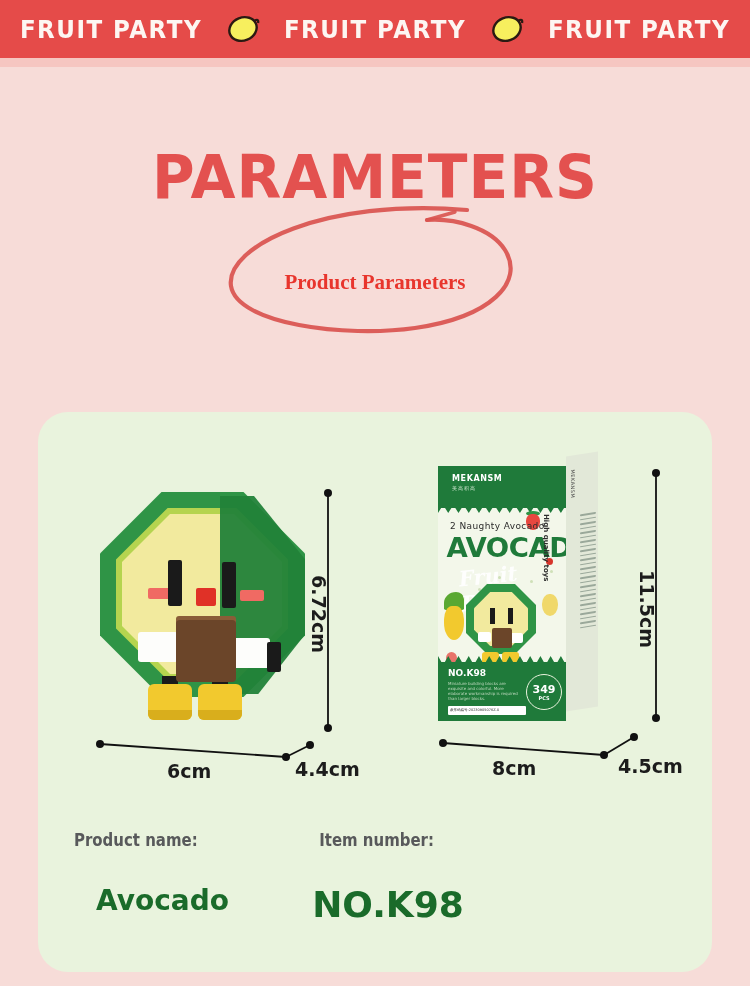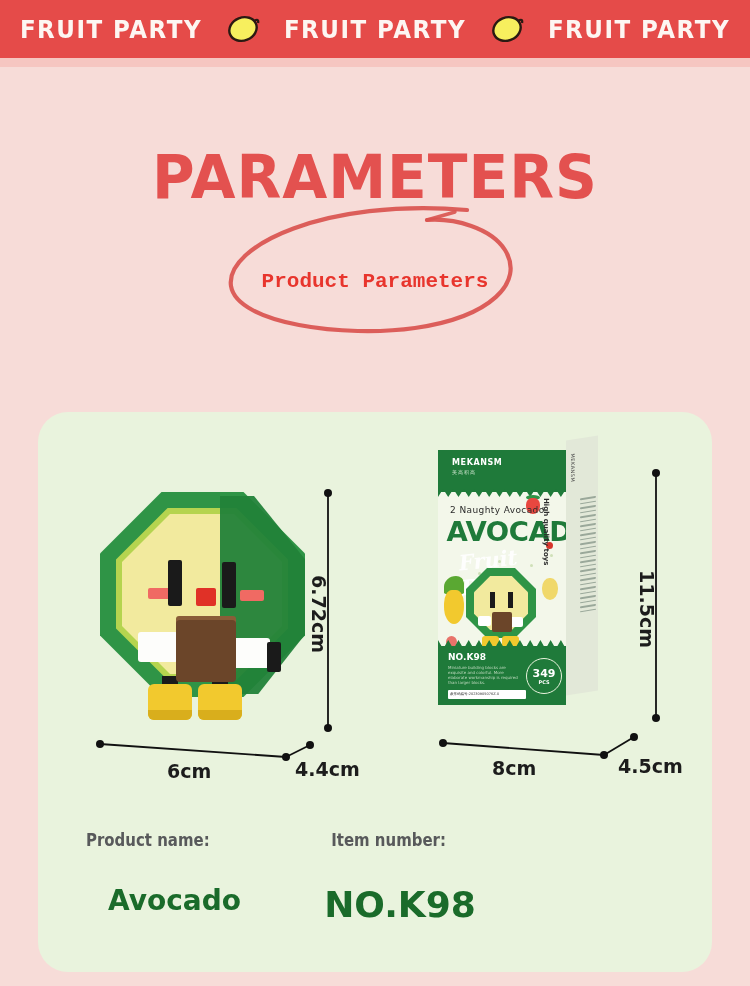--- a/index.html
+++ b/index.html
@@ -53,21 +53,21 @@
   }
   .circle-svg{
     position:absolute;left:205px;top:62px;
   }
   .sub-title{
     position:absolute;left:0;top:128px;width:750px;
     text-align:center;
     color:#e8352d;
     font-size:21px;
     font-weight:bold;
-    font-family:Liberation Mono, monospace;
+    font-family:Liberation Serif, serif;
   }
 
   
   .panel{
     position:absolute;left:38px;top:412px;
     width:674px;height:560px;
     background:#e9f3dd;
     border-radius:30px;
   }
 
@@ -87,21 +87,21 @@
   }
   .dim-v-fig{left:330px;top:575px;transform:rotate(90deg);transform-origin:left top;}
   .dim-v-box{left:658px;top:570px;transform:rotate(90deg);transform-origin:left top;}
   .dim-6cm{left:167px;top:760px;}
   .dim-44{left:295px;top:758px;}
   .dim-8cm{left:492px;top:757px;}
   .dim-45{left:618px;top:755px;}
 
   
   .info-row{
-    position:absolute;left:38px;top:830px;width:674px;height:110px;margin-left:12px;
+    position:absolute;left:38px;top:830px;width:674px;height:110px;
   }
   .info-col{position:absolute;top:0;}
   .info-col.c1{left:36px;width:200px;}
   .info-col.c2{left:255px;width:190px;text-align:center;}
   .info-col.c3{left:468px;width:210px;}
   .info-label{
     color:#58595b;
     font-size:17px;
     font-weight:bold;
     font-family:"DejaVu Sans", sans-serif;
@@ -161,21 +161,21 @@
   .foot.l{left:48px;top:192px;}
   .foot.r{left:98px;top:192px;}
   .foot-dark{position:absolute;width:44px;height:10px;background:#d9ae1c;border-radius:0 0 6px 6px;}
   .foot-dark.l{left:48px;top:218px;}
   .foot-dark.r{left:98px;top:218px;}
   .leg{position:absolute;width:16px;height:14px;background:#1a1a1a;}
   .leg.l{left:62px;top:184px;}
   .leg.r{left:112px;top:184px;}
 
   
-  .pbox{position:absolute;left:18px;top:0;width:160px;height:255px;}
+  .pbox{position:absolute;left:18px;top:16px;width:160px;height:255px;}
   .pbox-front{
     position:absolute;left:0;top:0;width:128px;height:255px;
     background:#f3f7ea;
     overflow:hidden;
   }
   .pbox-side{
     position:absolute;left:128px;top:-12px;width:32px;height:255px;
     background:#e2e8d8;
     transform:skewY(-9deg);
     overflow:hidden;

